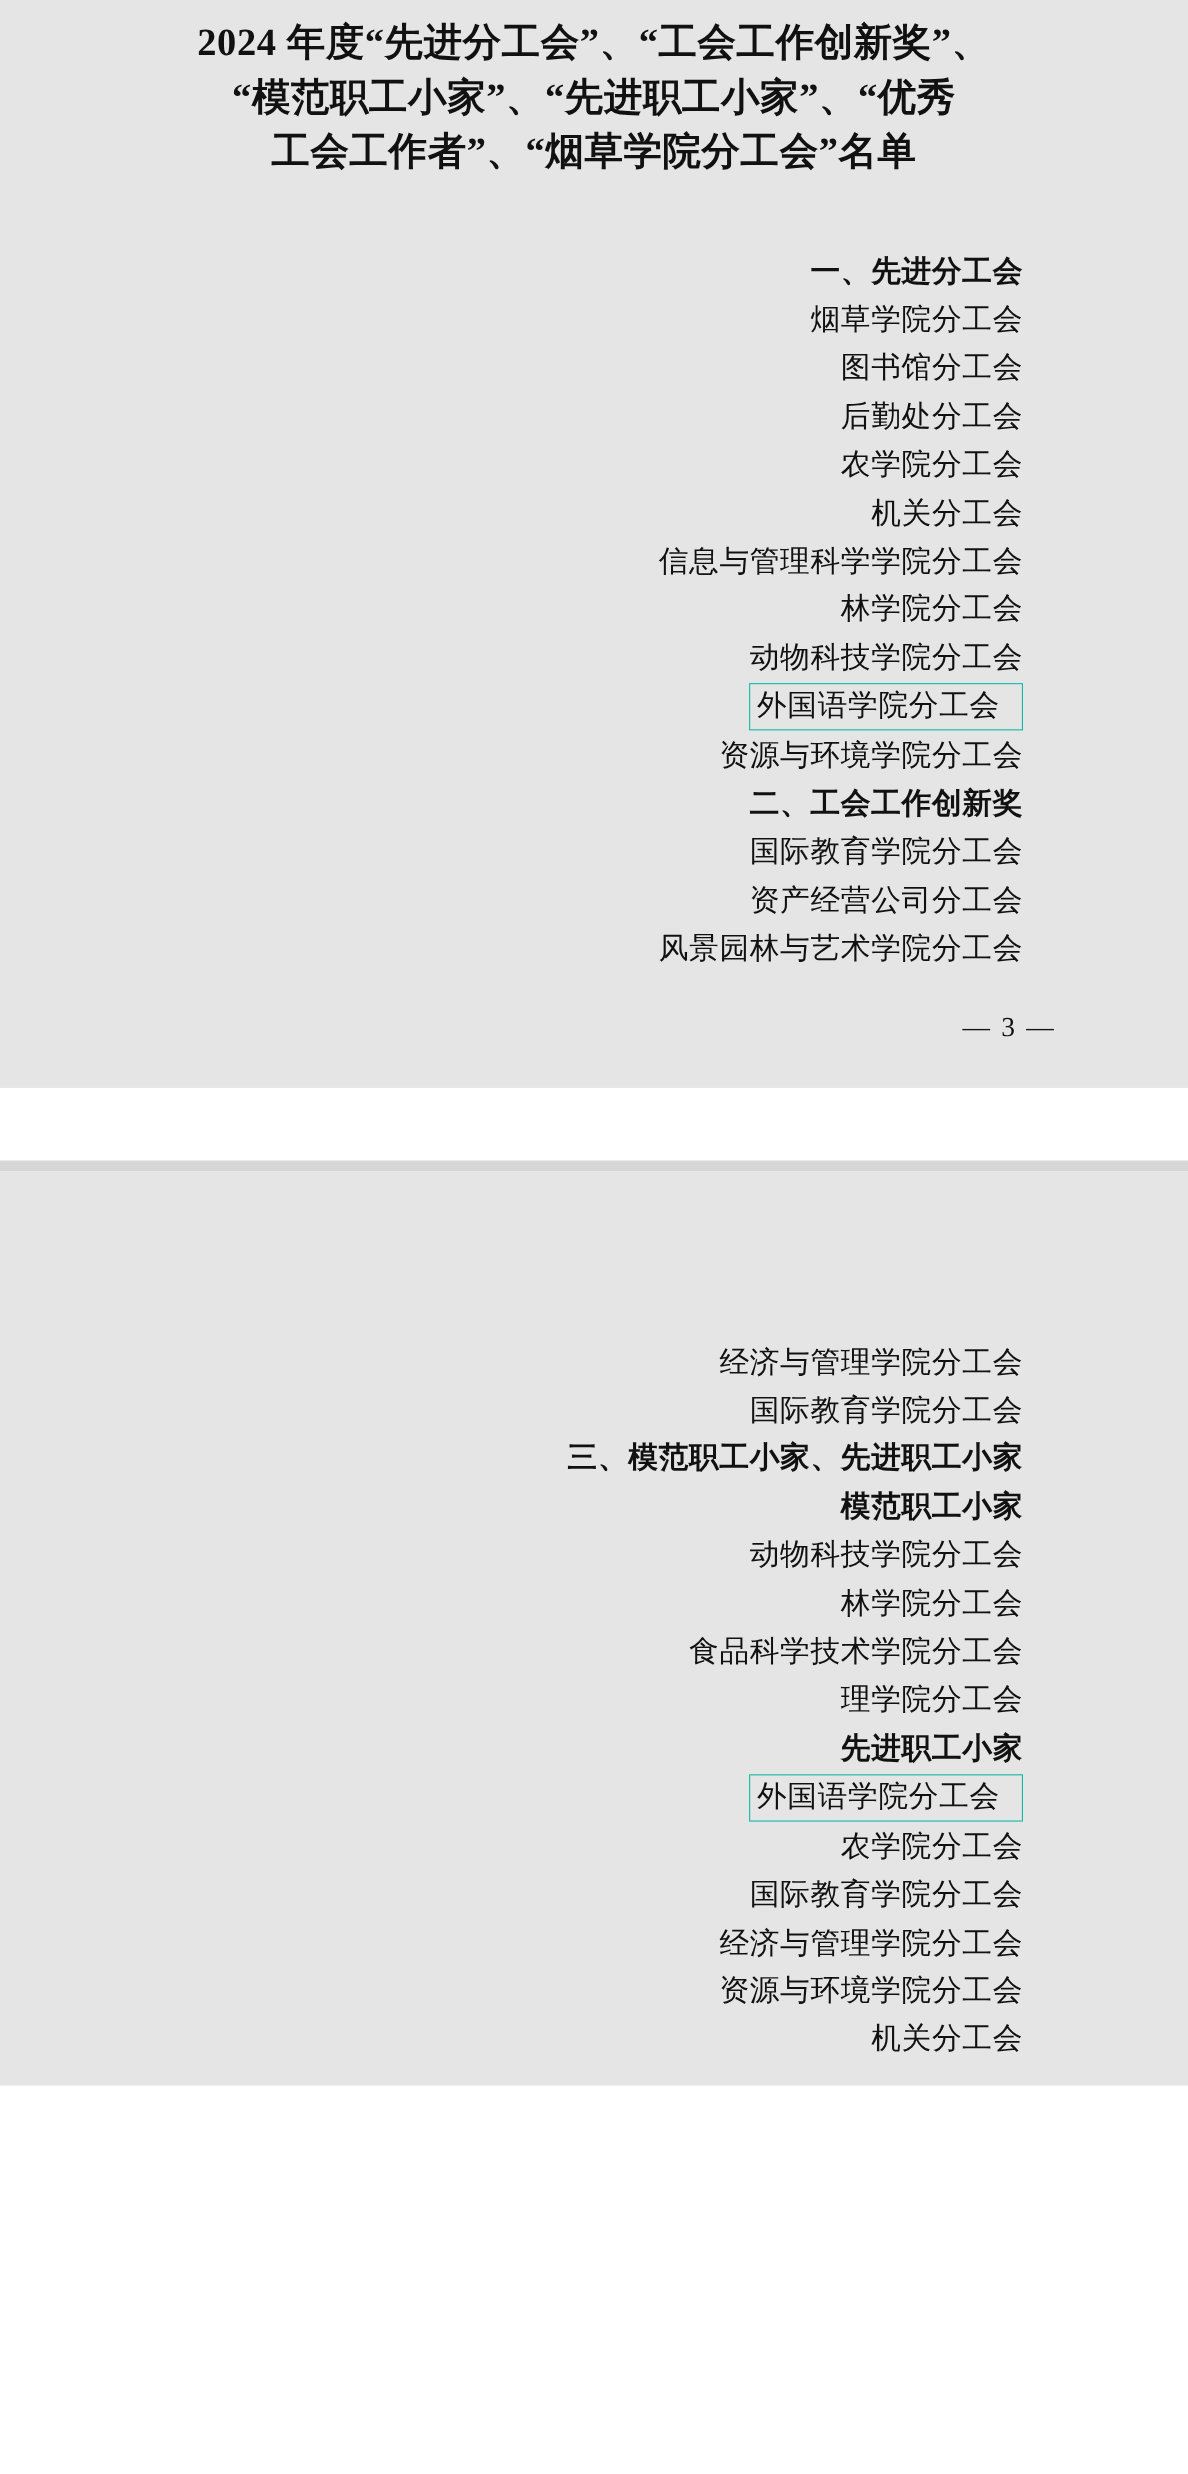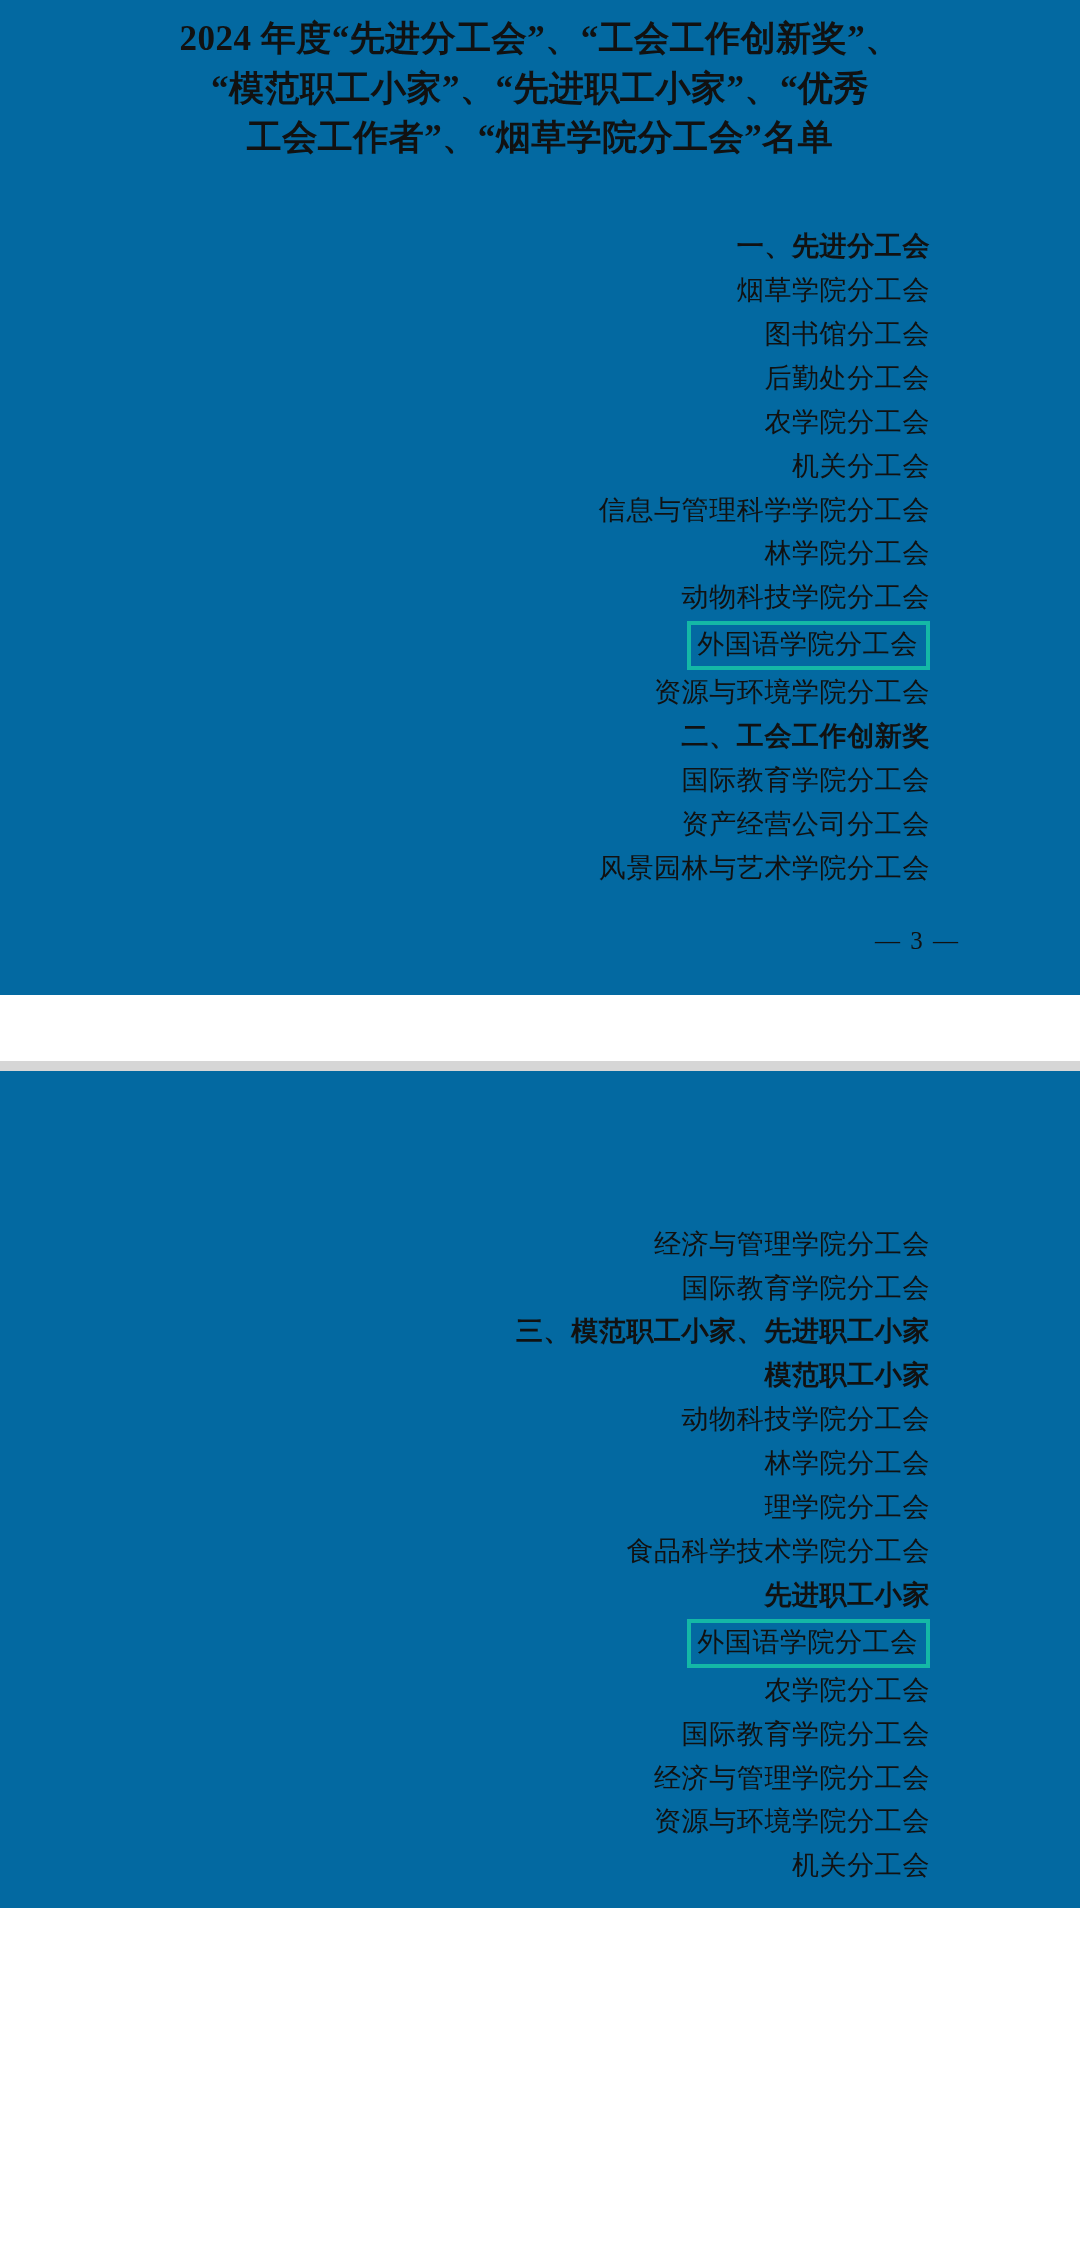--- a/index.html
+++ b/index.html
@@ -9,21 +9,21 @@
   }
   body {
     width: 1080px;
     min-height: 2249px;
     font-family: "Liberation Serif", "DejaVu Serif", serif;
     color: #111111;
   }
   .page {
     position: relative;
     width: 1080px;
-    background: #0369a1;
+    background: #e5e5e5;
     box-sizing: border-box;
   }
   .page-one {
     padding: 0 0 40px 0;
   }
   .doc-title {
     margin: 0;
     padding: 14px 112px 0 112px;
     font-size: 35px;
     font-weight: bold;
@@ -50,22 +50,22 @@
     letter-spacing: 0.6px;
   }
   .entry.heading {
     font-weight: bold;
   }
   .entry.subheading {
     font-weight: bold;
   }
   .entry.highlight {
     display: inline-block;
-    border: 4px solid #14b8a6;
-    padding: 2px 8px 3px 6px;
+    border: 1px solid #14b8a6;
+    padding: 2px 20px 3px 6px;
     margin: 1px 0 1px -6px;
     box-sizing: border-box;
   }
   .entry-row {
     min-height: 36px;
     text-align: right;
   }
   .page-number {
     text-align: right;
     padding: 36px 120px 0 0;
@@ -169,24 +169,24 @@
     <div class="entry-row">
         <div class="entry subheading">模范职工小家</div>
       </div>
     <div class="entry-row">
         <div class="entry">动物科技学院分工会</div>
       </div>
     <div class="entry-row">
         <div class="entry">林学院分工会</div>
       </div>
     <div class="entry-row">
+        <div class="entry">食品科学技术学院分工会</div>
+      </div>
+    <div class="entry-row">
         <div class="entry">理学院分工会</div>
-      </div>
-    <div class="entry-row">
-        <div class="entry">食品科学技术学院分工会</div>
       </div>
     <div class="entry-row">
         <div class="entry subheading">先进职工小家</div>
       </div>
     <div class="entry-row"><div class="entry highlight">外国语学院分工会</div></div>
     <div class="entry-row">
         <div class="entry">农学院分工会</div>
       </div>
     <div class="entry-row">
         <div class="entry">国际教育学院分工会</div>

